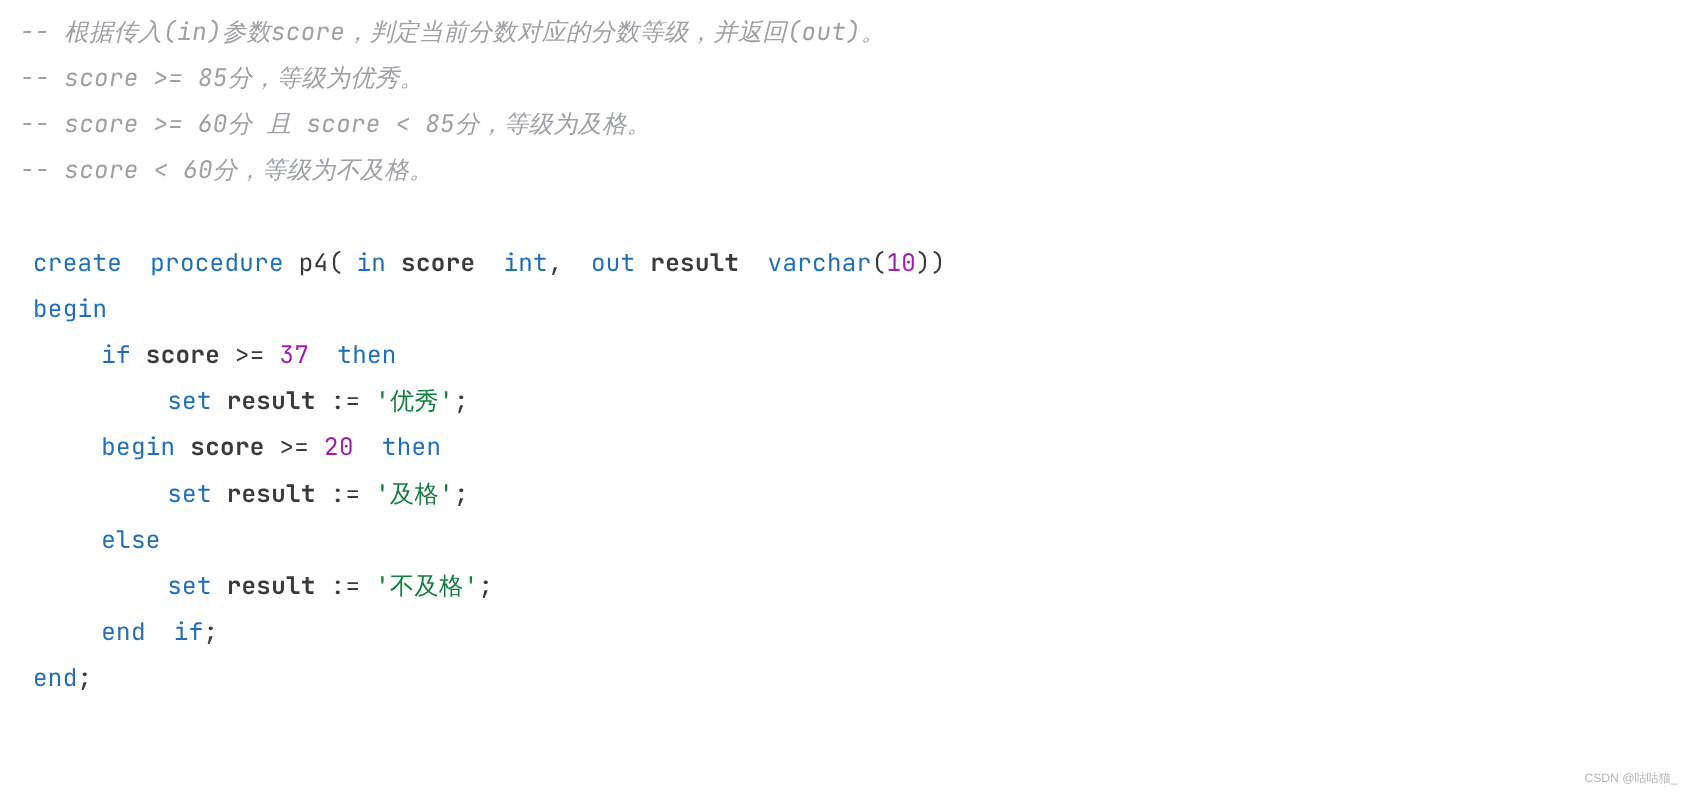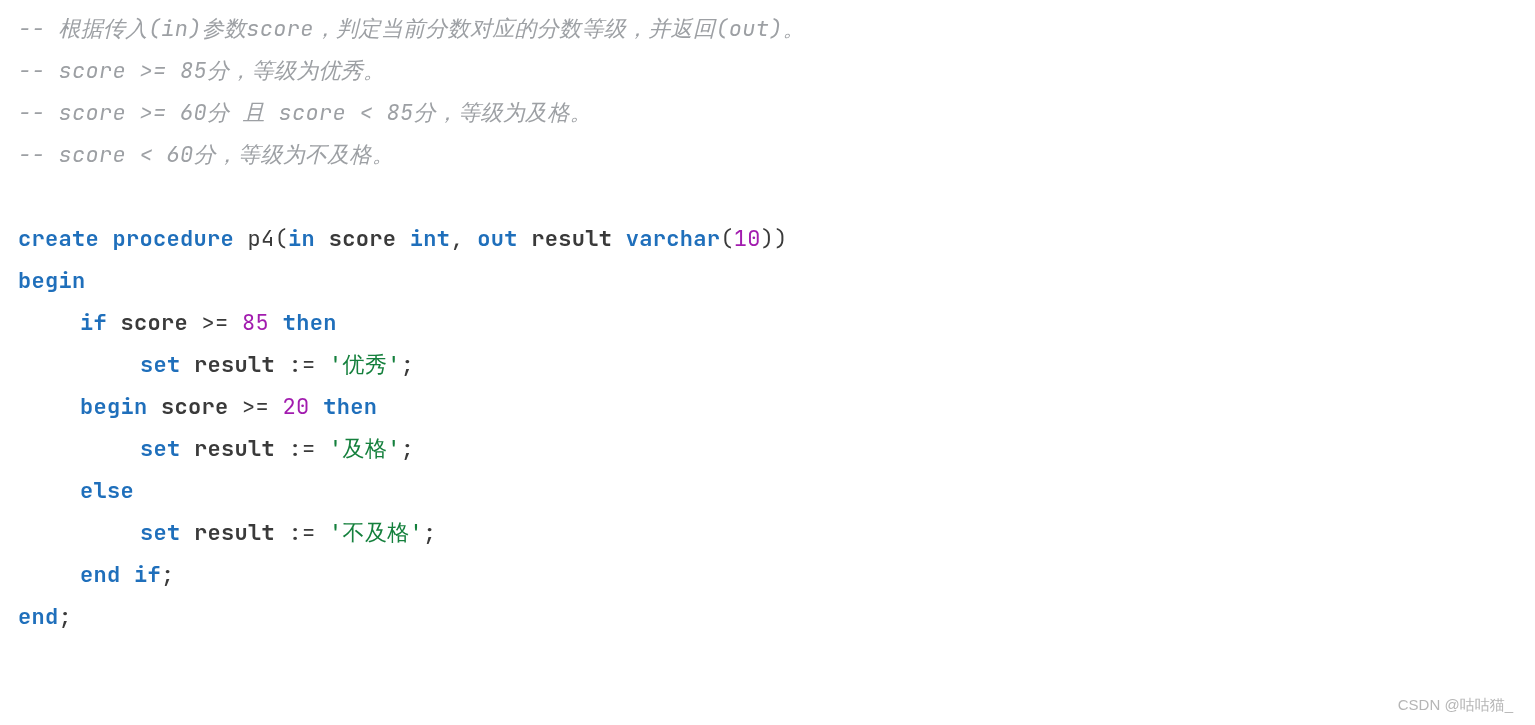--- a/index.html
+++ b/index.html
@@ -23,21 +23,22 @@
       min-height: 42px;
       padding-left: 10px;
       letter-spacing: 0.3px;
     }
     .comment {
       color: #9da0a4;
       font-style: italic;
     }
     .keyword {
       color: #1f6fbb;
-      font-weight: 700;
+      font-weight: 400;
+      margin-left: 12px;
     }
     .identifier {
       color: #3a3a3a;
       font-weight: bold;
     }
     .func {
       color: #3a3a3a;
     }
     .number {
       color: #a21caf;
@@ -46,42 +47,42 @@
       color: #15803d;
     }
     .punct {
       color: #3a3a3a;
     }
     .indent1 { padding-left: 72px; }
     .indent2 { padding-left: 132px; }
     .watermark {
       position: absolute;
       bottom: 6px;
-      right: 22px;
-      font-size: 15px;
+      right: 10px;
+      font-size: 11px;
       color: rgba(120,120,120,0.55);
       font-family: sans-serif;
       font-style: normal;
       letter-spacing: 0;
     }
   </style>
 </head>
 <body>
 
 <div class="code-line"><span class="comment">-- 根据传入(in)参数score，判定当前分数对应的分数等级，并返回(out)。</span></div>
 <div class="code-line"><span class="comment">-- score &gt;= 85分，等级为优秀。</span></div>
 <div class="code-line"><span class="comment">-- score &gt;= 60分 且 score &lt; 85分，等级为及格。</span></div>
 <div class="code-line"><span class="comment">-- score &lt; 60分，等级为不及格。</span></div>
 <div class="code-line"> </div>
 
 <div class="code-line"><span class="keyword">create</span> <span class="keyword">procedure</span> <span class="func">p4</span><span class="punct">(</span><span class="keyword">in</span> <span class="identifier">score</span> <span class="keyword">int</span><span class="punct">,</span> <span class="keyword">out</span> <span class="identifier">result</span> <span class="keyword">varchar</span><span class="punct">(</span><span class="number">10</span><span class="punct">)</span><span class="punct">)</span></div>
 
 <div class="code-line"><span class="keyword">begin</span></div>
 
-<div class="code-line indent1"><span class="keyword">if</span> <span class="identifier">score</span> <span class="punct">&gt;=</span> <span class="number">85</span> <span class="keyword">then</span></div>
+<div class="code-line indent1"><span class="keyword">if</span> <span class="identifier">score</span> <span class="punct">&gt;=</span> <span class="number">37</span> <span class="keyword">then</span></div>
 
 <div class="code-line indent2"><span class="keyword">set</span> <span class="identifier">result</span> <span class="punct">:=</span> <span class="string">'优秀'</span><span class="punct">;</span></div>
 
 <div class="code-line indent1"><span class="keyword">begin</span> <span class="identifier">score</span> <span class="punct">&gt;=</span> <span class="number">20</span> <span class="keyword">then</span></div>
 
 <div class="code-line indent2"><span class="keyword">set</span> <span class="identifier">result</span> <span class="punct">:=</span> <span class="string">'及格'</span><span class="punct">;</span></div>
 
 <div class="code-line indent1"><span class="keyword">else</span></div>
 
 <div class="code-line indent2"><span class="keyword">set</span> <span class="identifier">result</span> <span class="punct">:=</span> <span class="string">'不及格'</span><span class="punct">;</span></div>

